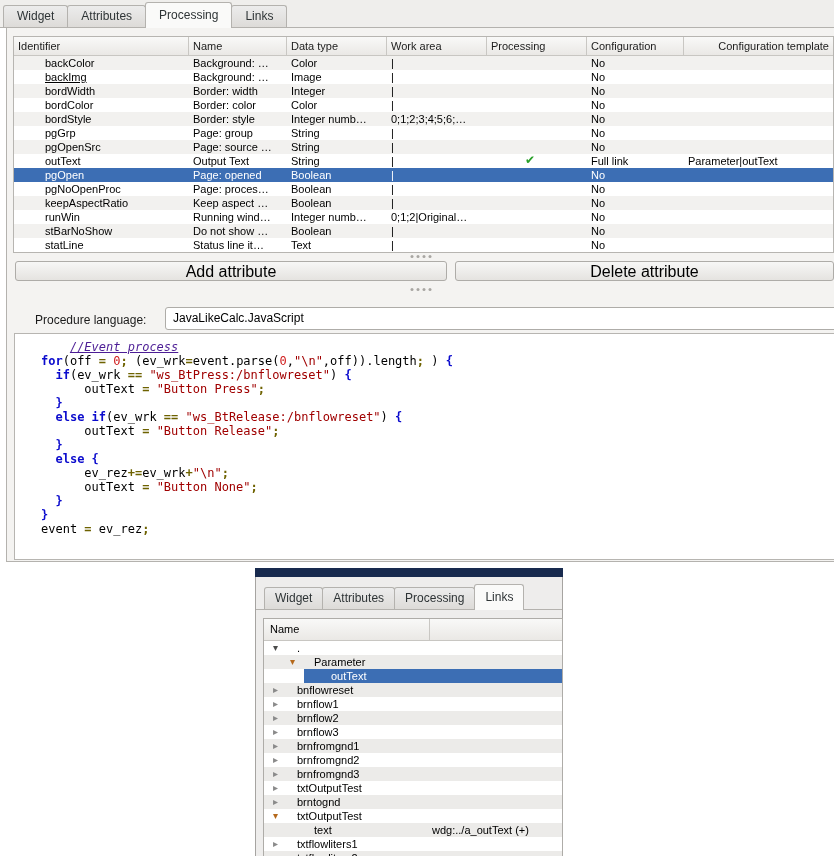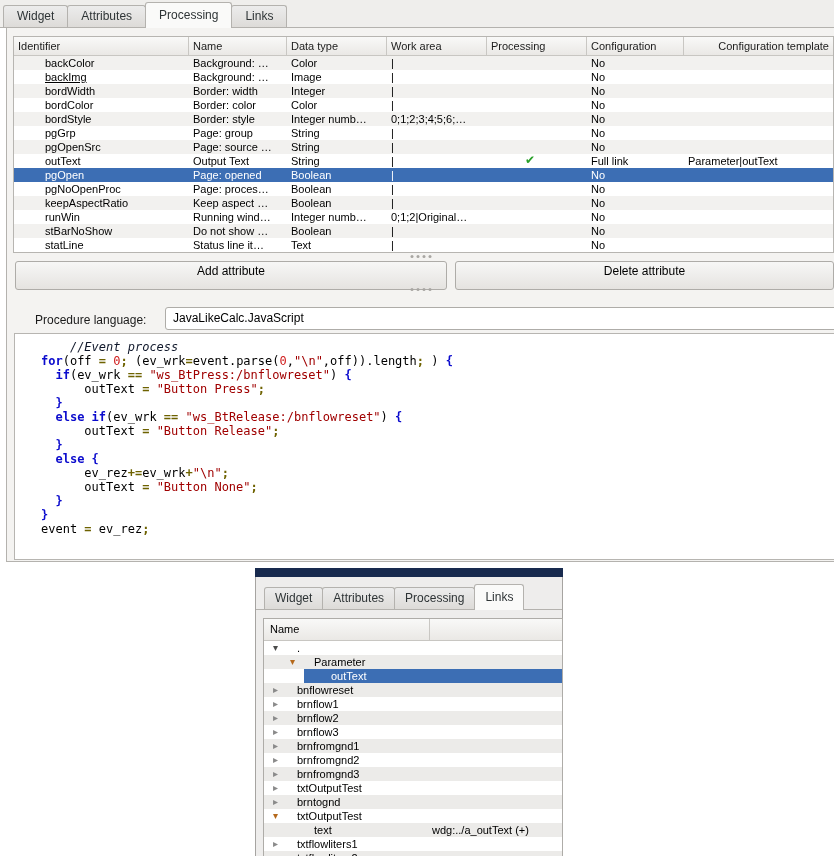--- a/index.html
+++ b/index.html
@@ -29,38 +29,38 @@
   .tr:nth-child(even){ background:#ffffff; }
   .tr.sel { background:#3c6eb4; }
   .tr.sel .td { color:#fff; }
   .td { padding:0 4px; overflow:hidden; flex:none; }
   .td.id { padding-left:31px; }
   .td.proc { padding-left:38px; color:#28a028; font-size:12px; line-height:13px; }
 
   .dots { position:absolute; left:50%; transform:translateX(-50%); display:flex; gap:3px; }
   .dots i { width:3px; height:3px; background:#a8a6a2; border-radius:50%; }
 
-  .btn { position:absolute; height:29px; border:1px solid #aeaca8; border-radius:3px;
-         background:linear-gradient(#f7f7f6,#e5e3e0); font-size:12px; color:#000;
+  .btn { position:absolute; height:20px; border:1px solid #aeaca8; border-radius:3px;
+         background:linear-gradient(#f7f7f6,#e5e3e0); font-size:16px; color:#000;
          text-align:center; line-height:19px; }
   .btn.add { left:8px; top:233px; width:432px; }
   .btn.del { left:448px; top:233px; right:1px; }
 
   .proc-label { position:absolute; left:28px; top:284px; font-size:12px; color:#1a1a1a; line-height:16px; }
   .combo { position:absolute; left:158px; top:279px; right:-20px; height:23px; background:#fff;
            border:1px solid #aeaca8; border-radius:3px; font-size:12px; line-height:21px;
            padding-left:7px; color:#000; overflow:hidden; }
 
   .code-editor { position:absolute; left:7px; top:305px; right:-20px; bottom:1px;
                  border:1px solid #b7b5b1; background:#fff; overflow:hidden;
                  font-family:"DejaVu Sans Mono", monospace; font-size:12px; line-height:14px;
                  padding:6px 0 0 26px; }
   .code-line { white-space:pre; height:14px; }
   .tok-p { color:#000; }
-  .tok-c { color:#0f172a; font-style:italic; }
+  .tok-c { color:#4c1d95; font-style:italic;text-decoration:underline; }
   .tok-k { color:#0b0bcd; font-weight:bold; }
   .tok-n { color:#d01b1b; }
   .tok-s { color:#a00000; }
   .tok-o { color:#6e6200; font-weight:bold; }
   .tok-b { color:#0b0bcd; font-weight:bold; }
 
   
   .link-window { position:absolute; left:255px; top:568px; width:308px; height:292px;
                  background:#eeedec; border:1px solid #a6a4a1; border-top:none; }
   .lw-titlebar { position:absolute; left:-1px; right:-1px; top:0; height:9px; background:#182a4e; }

